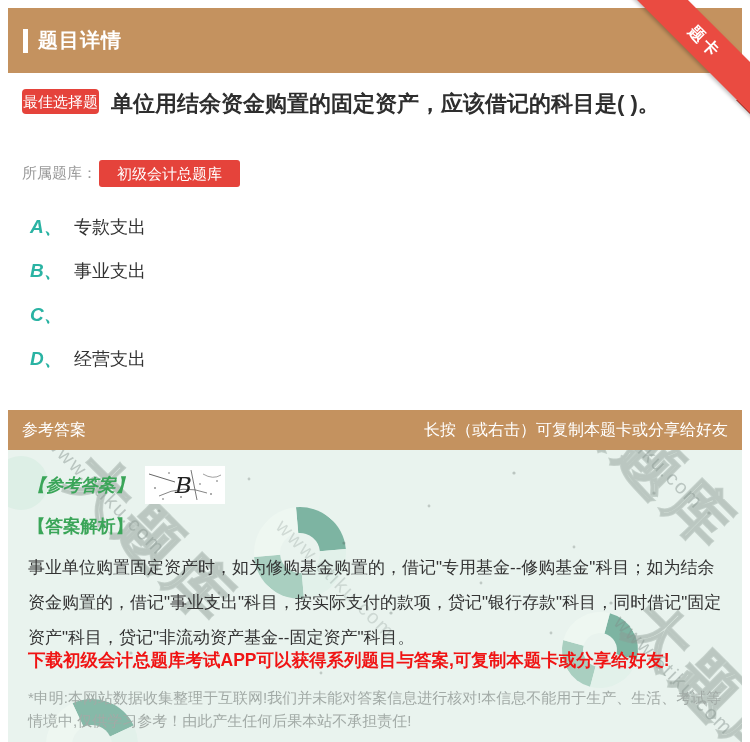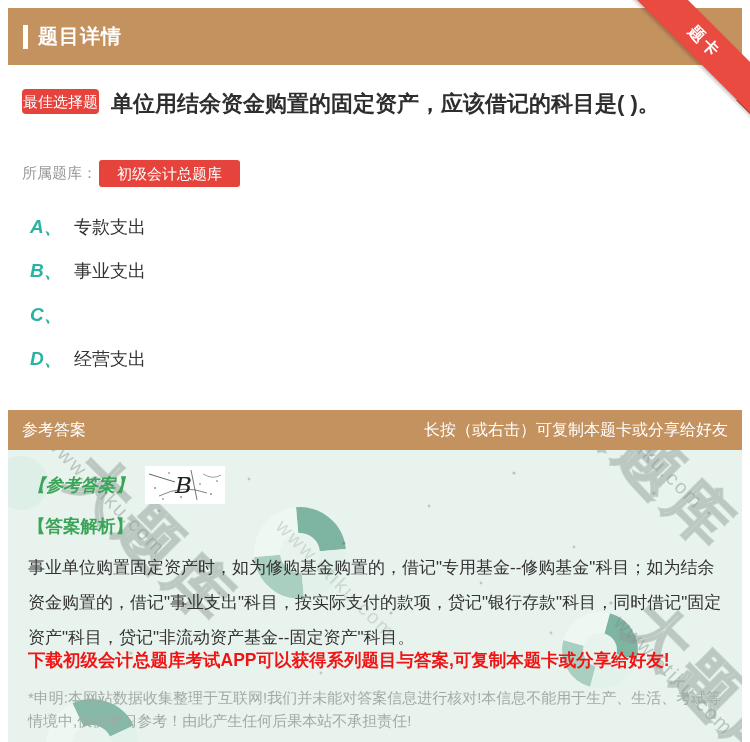--- a/index.html
+++ b/index.html
@@ -6,21 +6,21 @@
   html,body { width:750px; height:742px; }
   body {
     position:relative;
     background:#ffffff;
     font-family:"Liberation Sans","DejaVu Sans",sans-serif;
     overflow:hidden;
   }
 
   
   .header-bar {
-    position:absolute; left:8px; top:8px; width:734px; height:57px;
+    position:absolute; left:8px; top:8px; width:734px; height:65px;
     background:#c4925f; display:flex; align-items:center;
   }
   .title-accent { width:5px; height:24px; background:#ffffff; margin-left:15px; }
   .page-title { color:#ffffff; font-size:20px; font-weight:bold; margin-left:10px; letter-spacing:1px; }
 
   .ribbon {
     position:absolute; top:24px; right:-42px; width:175px; height:36px;
     background:#ea4b41; transform:rotate(45deg);
     display:flex; align-items:center; justify-content:center;
     color:#ffffff; font-size:16px; font-weight:bold; letter-spacing:3px;

